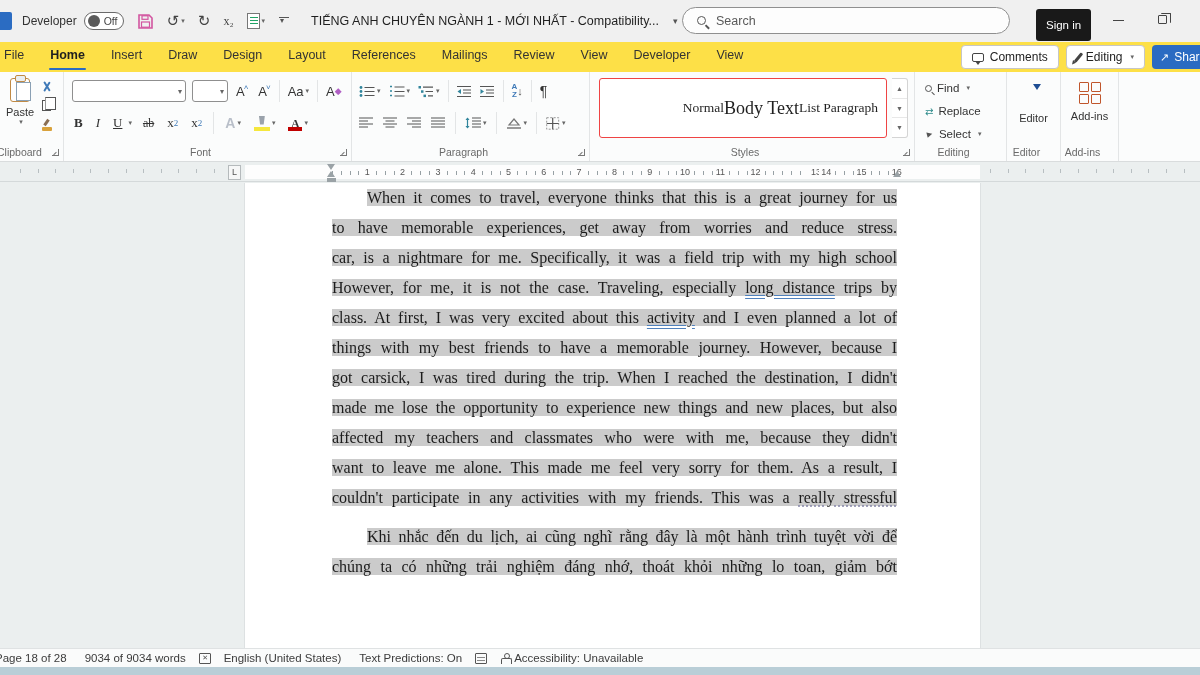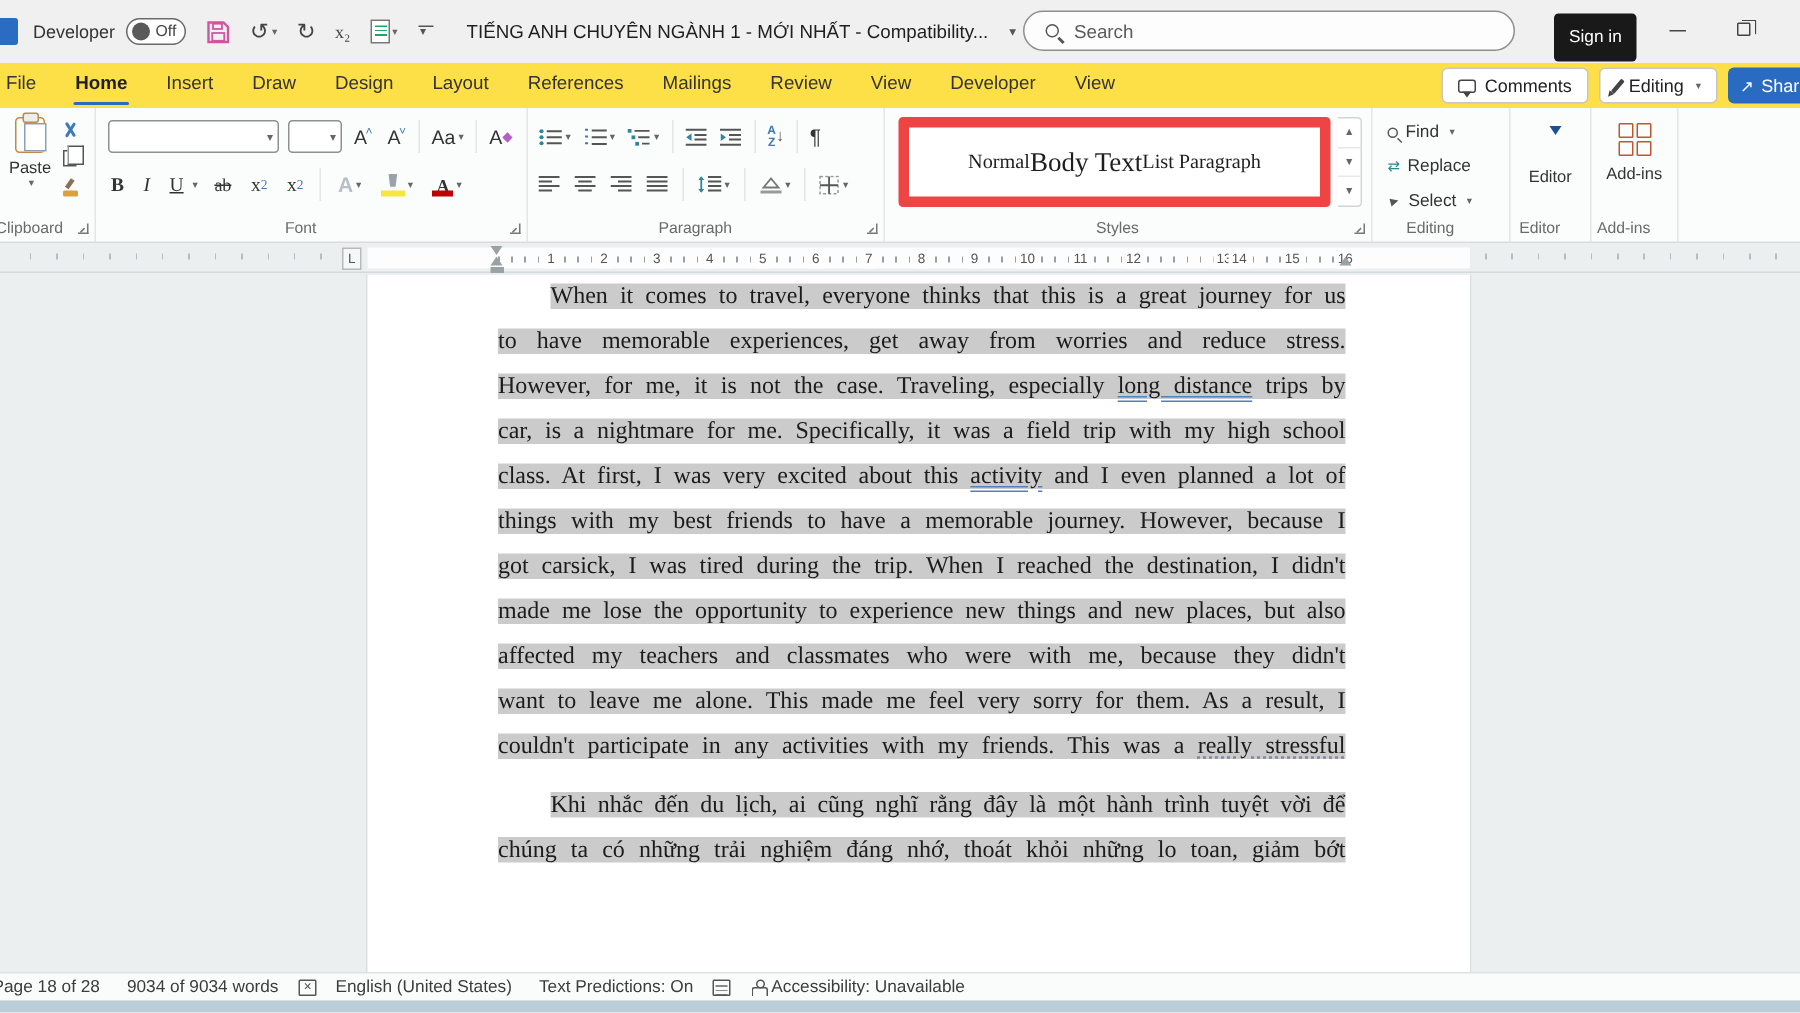--- a/index.html
+++ b/index.html
@@ -102,21 +102,21 @@
 
   
   .g-para { width:238px; }
   .para-row1 { position:absolute; left:7px; top:8px; display:flex; align-items:center; gap:8px; }
   .para-row2 { position:absolute; left:7px; top:40px; display:flex; align-items:center; gap:9px; }
   .sort-ico { font-size:8px; font-weight:bold; color:#3f7ab8; line-height:1; text-align:center; }
   .pilcrow { font-size:14px; color:#333; }
 
   
   .g-styles { width:325px; }
-  .styles-box { position:absolute; left:9px; top:6px; width:288px; height:60px; border:7px solid #ef4444; border-radius:3px; background:#fff; display:flex; align-items:center; justify-content:center; padding:0 8px; }
+  .styles-box { position:absolute; left:9px; top:6px; width:288px; height:60px; border:1px solid #ef4444; border-radius:3px; background:#fff; display:flex; align-items:center; justify-content:flex-end; padding:0 8px; }
   .style-item { cursor:pointer; text-align:center; font-family:"Liberation Serif","DejaVu Serif",serif; color:#1f1f1f; }
   .style-normal { font-size:13.5px; }
   .style-body { font-size:18px; }
   .style-list { font-size:13.5px; }
   .styles-rail { position:absolute; right:6px; top:6px; width:16px; height:60px; border:1px solid #d4d4d4; border-left:none; border-radius:0 3px 3px 0; display:flex; flex-direction:column; background:#fff; }
   .rail-btn { flex:1; display:flex; align-items:center; justify-content:center; font-size:7px; color:#666; cursor:pointer; border-bottom:1px solid #e8e8e8; }
   .rail-btn:last-child { border-bottom:none; }
 
   
   .g-editing { width:92px; }
@@ -532,22 +532,22 @@
         </div>
     </div>
   </div>
 
   <div class="docarea">
     <div class="page">
       <div class="doc-text">
           <div class="para">
             <div class="line first"><span class="sel"><span>When it comes to travel, everyone thinks that this is a great journey for us</span></span></div>
             <div class="line"><span class="sel"><span>to have memorable experiences, get away from worries and reduce stress.</span></span></div>
+            <div class="line"><span class="sel"><span>car, is a nightmare for me. Specifically, it was a field trip with my high school</span></span></div>
             <div class="line"><span class="sel"><span>However, for me, it is not the case. Traveling, especially </span><span class="u-double">long distance</span><span> trips by</span></span></div>
-            <div class="line"><span class="sel"><span>car, is a nightmare for me. Specifically, it was a field trip with my high school</span></span></div>
             <div class="line"><span class="sel"><span>class. At first, I was very excited about this </span><span class="u-double">activity</span><span> and I even planned a lot of</span></span></div>
             <div class="line"><span class="sel"><span>things with my best friends to have a memorable journey. However, because I</span></span></div>
             <div class="line"><span class="sel"><span>got carsick, I was tired during the trip. When I reached the destination, I didn't</span></span></div>
             <div class="line"><span class="sel"><span>made me lose the opportunity to experience new things and new places, but also</span></span></div>
             <div class="line"><span class="sel"><span>affected my teachers and classmates who were with me, because they didn't</span></span></div>
             <div class="line"><span class="sel"><span>want to leave me alone. This made me feel very sorry for them. As a result, I</span></span></div>
             <div class="line"><span class="sel"><span>couldn't participate in any activities with my friends. This was a </span><span class="u-dotted">really stressful</span></span></div>
           </div>
           <div class="para">
             <div class="line first"><span class="sel"><span>Khi nhắc đến du lịch, ai cũng nghĩ rằng đây là một hành trình tuyệt vời để</span></span></div>

